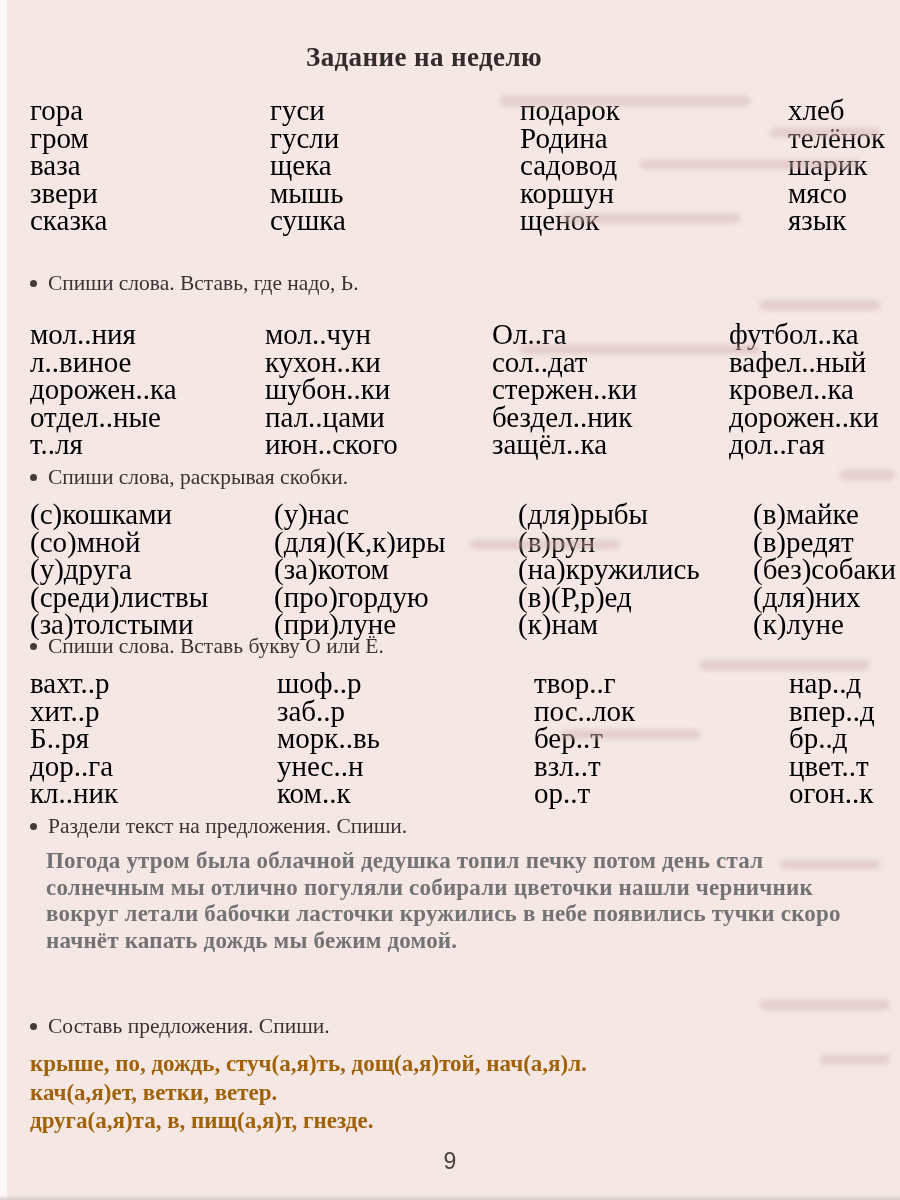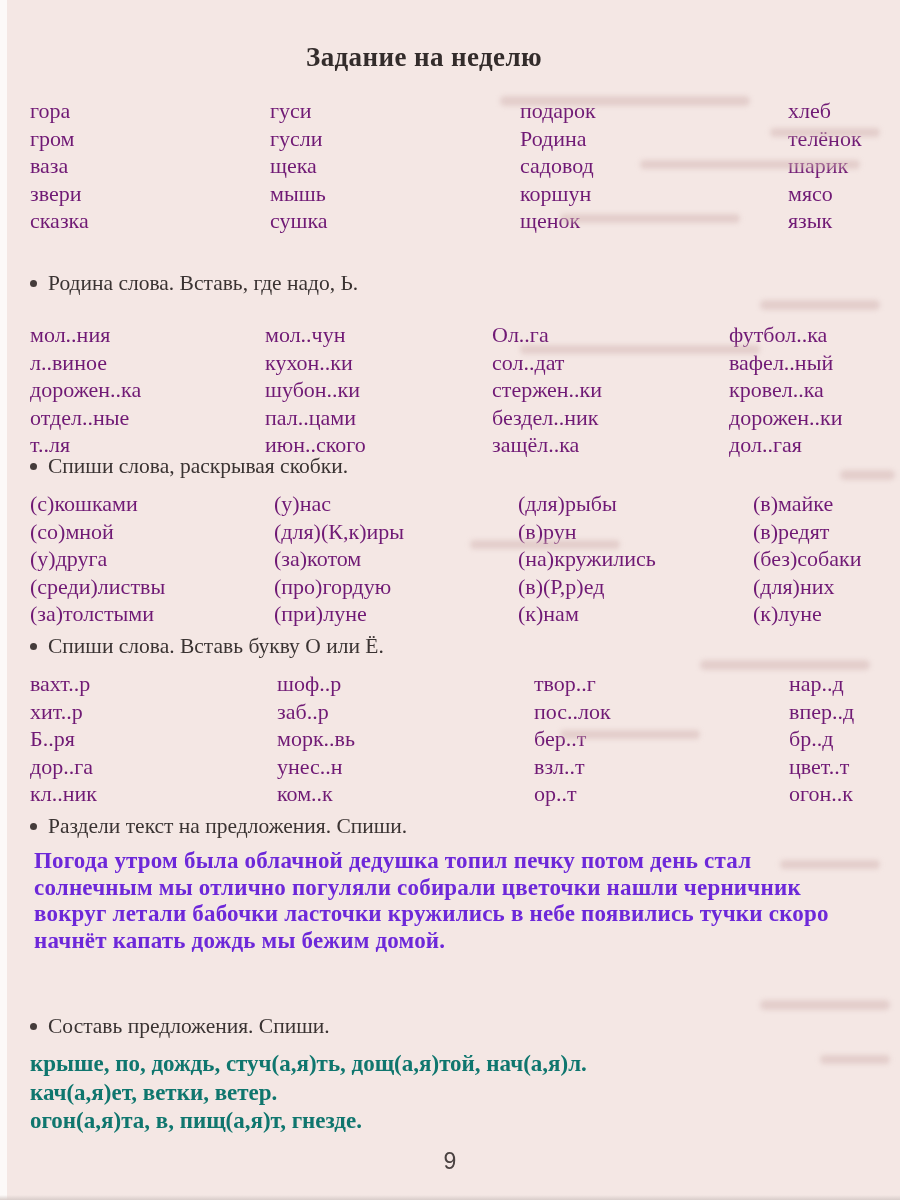--- a/index.html
+++ b/index.html
@@ -11,41 +11,41 @@
   }
   .edge-left{position:absolute;left:0;top:0;width:7px;height:100%;background:#fcf9f8;}
   .edge-bottom{position:absolute;left:0;bottom:0;width:100%;height:5px;
     background:linear-gradient(to bottom, rgba(244,231,228,0), #d8cdca);}
   .title{
     position:absolute;top:24px;left:0;width:100%;text-align:center;
     font-size:27px;font-weight:bold;color:#332c2b;letter-spacing:.4px;
     transform:translateX(-26px);
   }
   .section{position:absolute;left:30px;right:28px;}
-  .sec1{top:86px;} .sec2{top:271px;} .sec3{top:454px;} .sec4{top:634px;}
+  .sec1{top:86px;} .sec2{top:271px;} .sec3{top:465px;} .sec4{top:634px;}
   .sec5{top:814px;} .sec6{top:1014px;}
   .instr{display:flex;align-items:center;font-size:21.5px;color:#3a3332;}
   .dot{width:7px;height:7px;border-radius:50%;background:#443c3b;margin-right:11px;flex:0 0 auto;}
   .words{
     margin-top:11px;display:grid;grid-auto-flow:column;
     grid-template-rows:repeat(5, 27.6px);
-    font-size:22px;color:#701a75;
+    font-size:29px;color:#000000;
   }
   .cols-a{grid-template-columns:240px 250px 268px auto;}
   .cols-b{grid-template-columns:235px 227px 237px auto;margin-top:25px;}
   .cols-c{grid-template-columns:244px 244px 235px auto;}
   .cols-d{grid-template-columns:247px 257px 255px auto;}
   .words .word{white-space:nowrap;line-height:27.6px;}
   .passage{
-    margin:9px 0 0 4px;font-size:23px;font-weight:bold;line-height:26.5px;
-    letter-spacing:.2px;color:#6d28d9;
+    margin:9px 0 0 16px;font-size:23px;font-weight:bold;line-height:26.5px;
+    letter-spacing:.2px;color:#737373;
   }
   .compose-lines{margin-top:11px;}
   .compose-lines .compose-line{
-    font-size:23px;font-weight:bold;line-height:28.5px;color:#0f766e;white-space:nowrap;
+    font-size:23px;font-weight:bold;line-height:28.5px;color:#a16207;white-space:nowrap;
   }
   .page-num{
     position:absolute;top:1148px;left:0;width:100%;text-align:center;
     font-family:"Liberation Sans","DejaVu Sans",sans-serif;
     font-size:23px;color:#4a4241;
   }
   .ghost{position:absolute;border-radius:5px;background:rgba(211,182,179,.5);filter:blur(2.5px);}
 </style>
 </head>
 <body>
@@ -76,21 +76,21 @@
         <div class="word">телёнок</div>
         <div class="word">шарик</div>
         <div class="word">мясо</div>
         <div class="word">язык</div>
       </div>
   </section>
 
   <section class="section sec2">
     <div class="instr">
       <span class="dot"></span>
-      <span>Родина слова. Вставь, где надо, Ь.</span>
+      <span>Спиши слова. Вставь, где надо, Ь.</span>
     </div>
     <div class="words cols-b">
         <div class="word">мол..ния</div>
         <div class="word">л..виное</div>
         <div class="word">дорожен..ка</div>
         <div class="word">отдел..ные</div>
         <div class="word">т..ля</div>
         <div class="word">мол..чун</div>
         <div class="word">кухон..ки</div>
         <div class="word">шубон..ки</div>
@@ -176,21 +176,21 @@
   </section>
 
   <section class="section sec6">
     <div class="instr">
       <span class="dot"></span>
       <span>Составь предложения. Спиши.</span>
     </div>
     <div class="compose-lines">
         <div class="compose-line">крыше, по, дождь, стуч(а,я)ть, дощ(а,я)той, нач(а,я)л.</div>
         <div class="compose-line">кач(а,я)ет, ветки, ветер.</div>
-        <div class="compose-line">огон(а,я)та, в, пищ(а,я)т, гнезде.</div>
+        <div class="compose-line">друга(а,я)та, в, пищ(а,я)т, гнезде.</div>
       </div>
   </section>
 
   <div class="page-num">9</div>
 
   <div class="ghost" style="top:96px;left:500px;width:250px;height:10px"></div>
   <div class="ghost" style="top:128px;left:770px;width:110px;height:9px"></div>
   <div class="ghost" style="top:160px;left:640px;width:220px;height:9px"></div>
   <div class="ghost" style="top:214px;left:560px;width:180px;height:9px"></div>
   <div class="ghost" style="top:300px;left:760px;width:120px;height:10px"></div>

